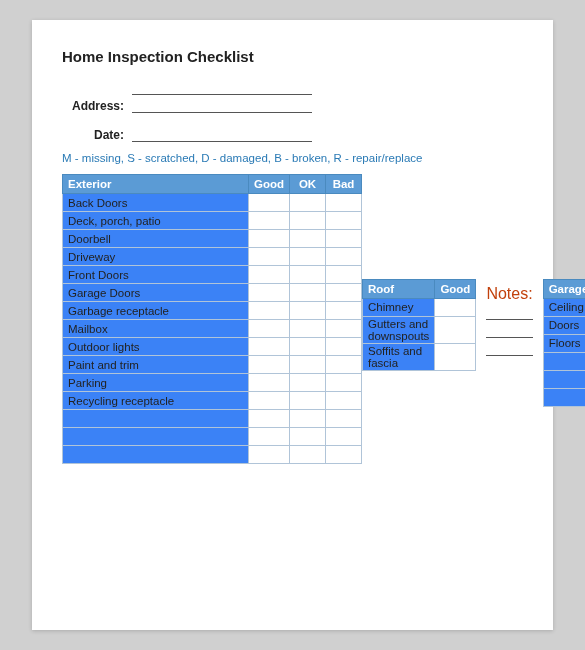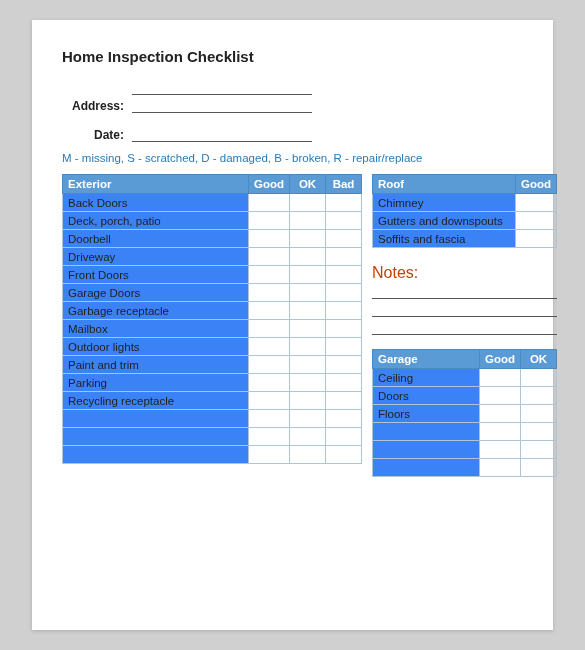--- a/index.html
+++ b/index.html
@@ -57,33 +57,34 @@
       align-items: center;
       margin-bottom: 10px;
     }
     .legend {
       color: #2a7ab5;
       font-size: 11.5px;
       margin-bottom: 10px;
     }
     .tables-row {
       display: flex;
-      gap: 10px;
-      align-items: flex-start;
+      gap: 0;
+      align-items: center;
     }
     .left-table {
       flex: 0 0 auto;
       width: 300px;
     }
     .right-col {
       flex: 0 0 auto;
       width: 185px;
       display: flex;
-      flex-direction: column;
+      flex-direction: row;
       gap: 10px;
+      margin-top: 47px;
     }
     table {
       border-collapse: collapse;
       width: 100%;
     }
     th {
       background: #5b9bd5;
       color: #fff;
       font-weight: bold;
       font-size: 11.5px;

